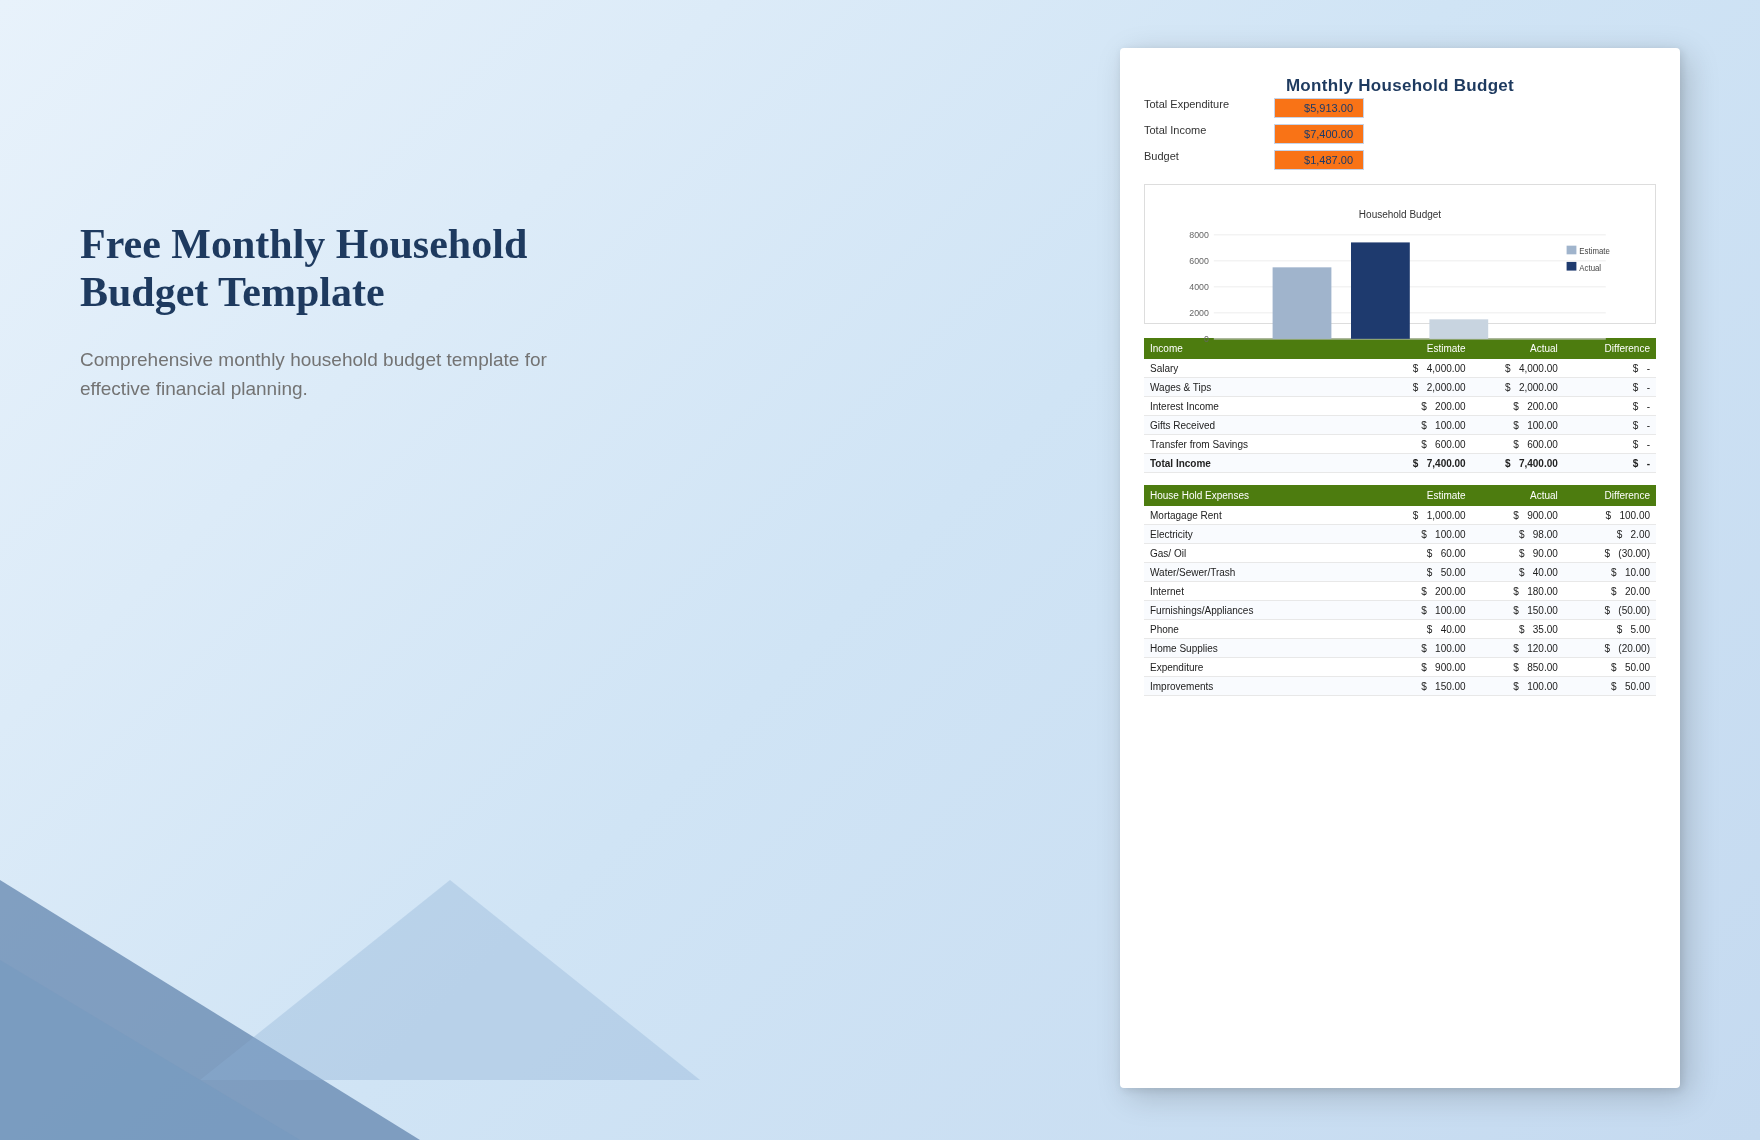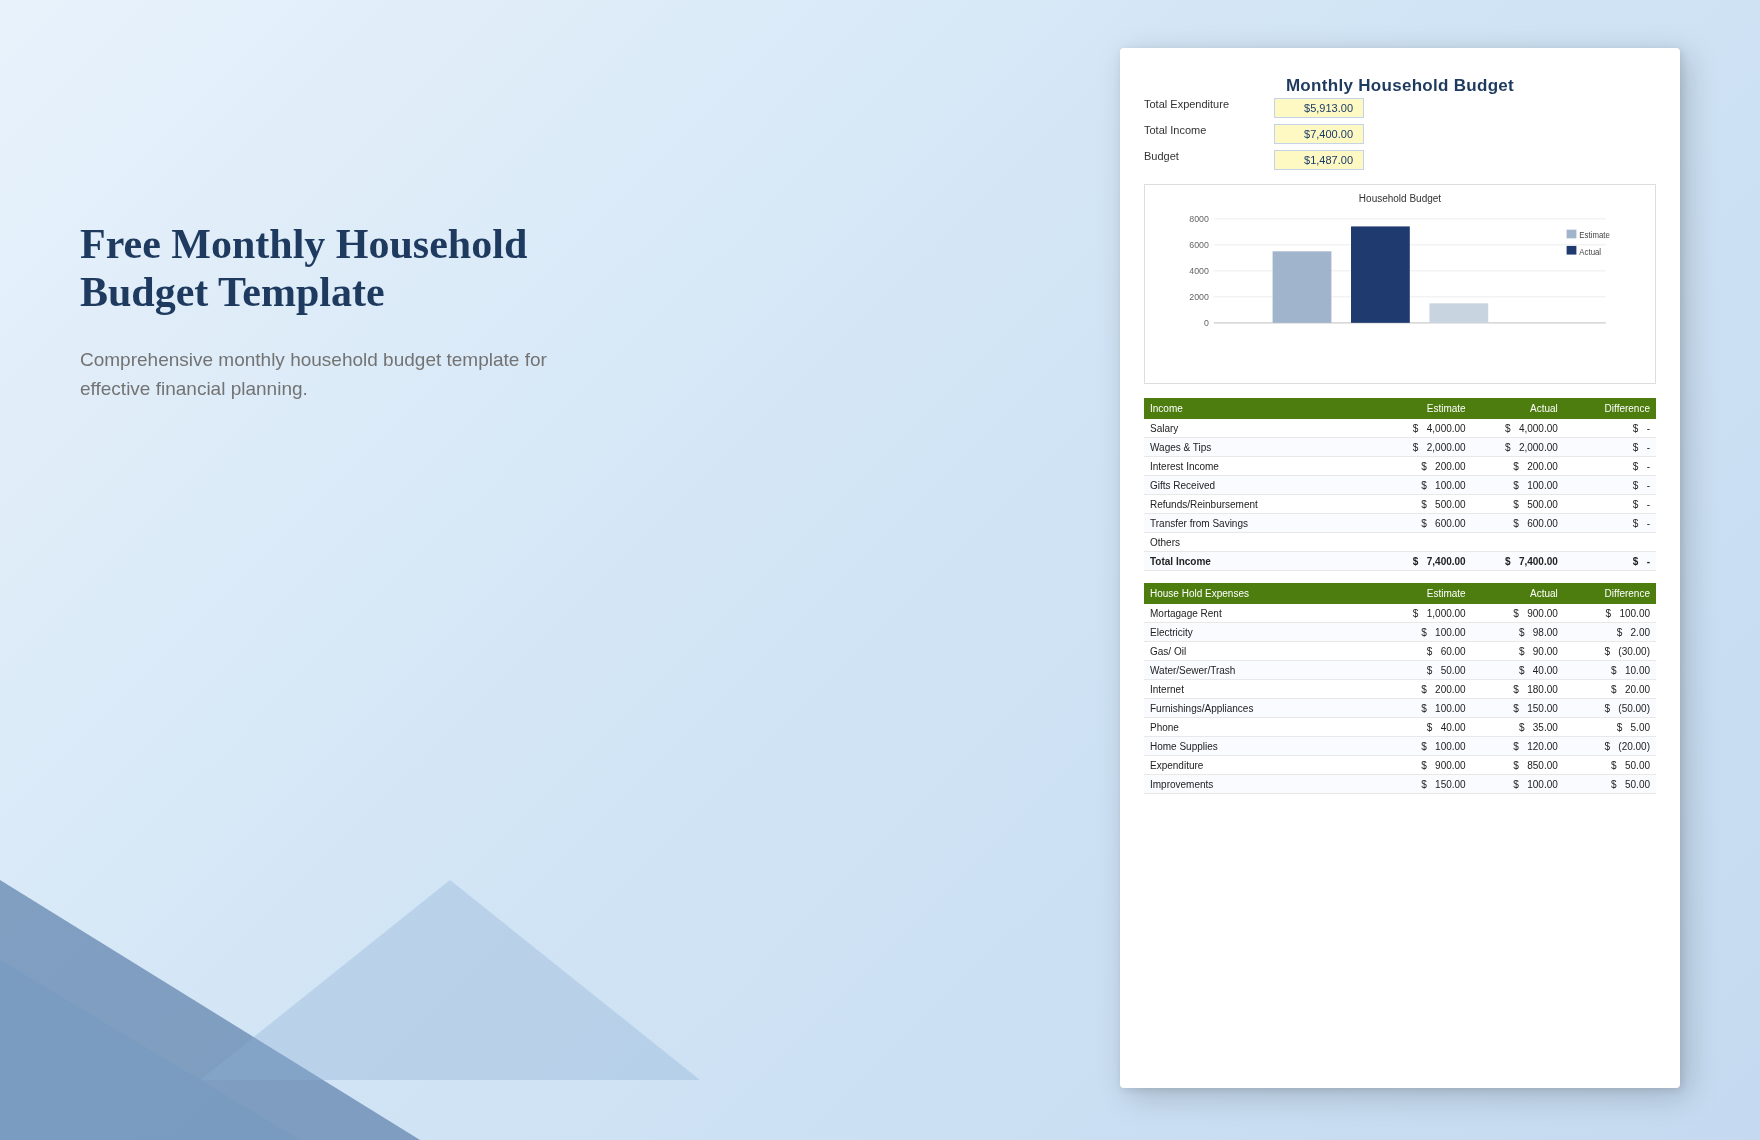--- a/index.html
+++ b/index.html
@@ -110,35 +110,35 @@
       font-size: 11px;
       color: #333;
     }
 
     .summary-label {
       width: 130px;
       color: #333;
     }
 
     .summary-value {
-      background: #fef9c3;
+      background: #f97316;
       border: 1px solid #c5d3e8;
       padding: 3px 10px;
       min-width: 90px;
       text-align: right;
       font-size: 11px;
       color: #1a3a6a;
     }
 
     
     .chart-area {
       border: 1px solid #ddd;
-      padding: 8px 10px;
+      padding: 24px 10px;
       margin-bottom: 14px;
-      height: 200px;
+      height: 140px;
       position: relative;
     }
 
     .chart-title {
       text-align: center;
       font-size: 10px;
       color: #333;
       margin-bottom: 4px;
     }
 
@@ -286,36 +286,24 @@
       <td class="num">$&nbsp;&nbsp;&nbsp;200.00</td>
       <td class="num">$&nbsp;&nbsp;&nbsp;-</td>
     </tr>
         <tr>
       <td>Gifts Received</td>
       <td class="num">$&nbsp;&nbsp;&nbsp;100.00</td>
       <td class="num">$&nbsp;&nbsp;&nbsp;100.00</td>
       <td class="num">$&nbsp;&nbsp;&nbsp;-</td>
     </tr>
         <tr>
-      <td>Refunds/Reinbursement</td>
-      <td class="num">$&nbsp;&nbsp;&nbsp;500.00</td>
-      <td class="num">$&nbsp;&nbsp;&nbsp;500.00</td>
-      <td class="num">$&nbsp;&nbsp;&nbsp;-</td>
-    </tr>
-        <tr>
       <td>Transfer from Savings</td>
       <td class="num">$&nbsp;&nbsp;&nbsp;600.00</td>
       <td class="num">$&nbsp;&nbsp;&nbsp;600.00</td>
       <td class="num">$&nbsp;&nbsp;&nbsp;-</td>
-    </tr>
-        <tr>
-      <td>Others</td>
-      <td class="num"></td>
-      <td class="num"></td>
-      <td class="num"></td>
     </tr>
         <tr class="total-row">
     <td><strong>Total Income</strong></td>
     <td class="num"><strong>$&nbsp;&nbsp;&nbsp;7,400.00</strong></td>
     <td class="num"><strong>$&nbsp;&nbsp;&nbsp;7,400.00</strong></td>
     <td class="num"><strong>$&nbsp;&nbsp;&nbsp;-</strong></td>
   </tr>
       </tbody>
   </table>
 

